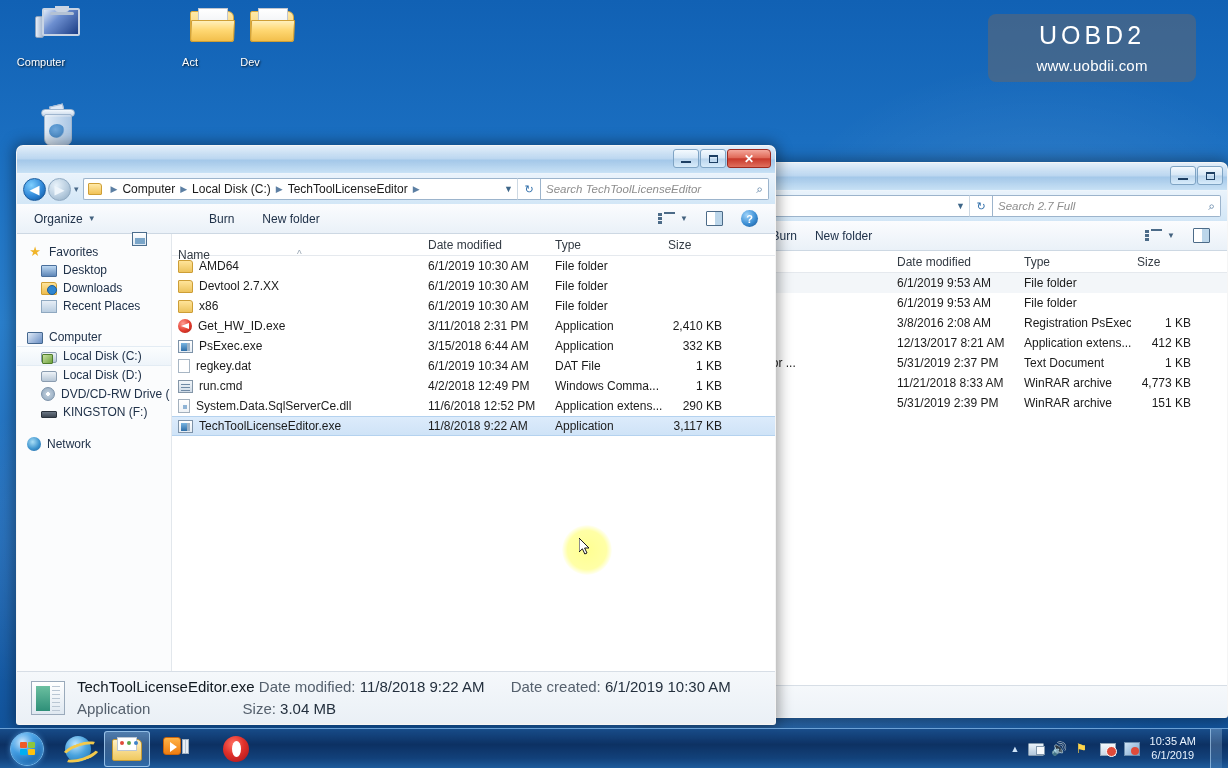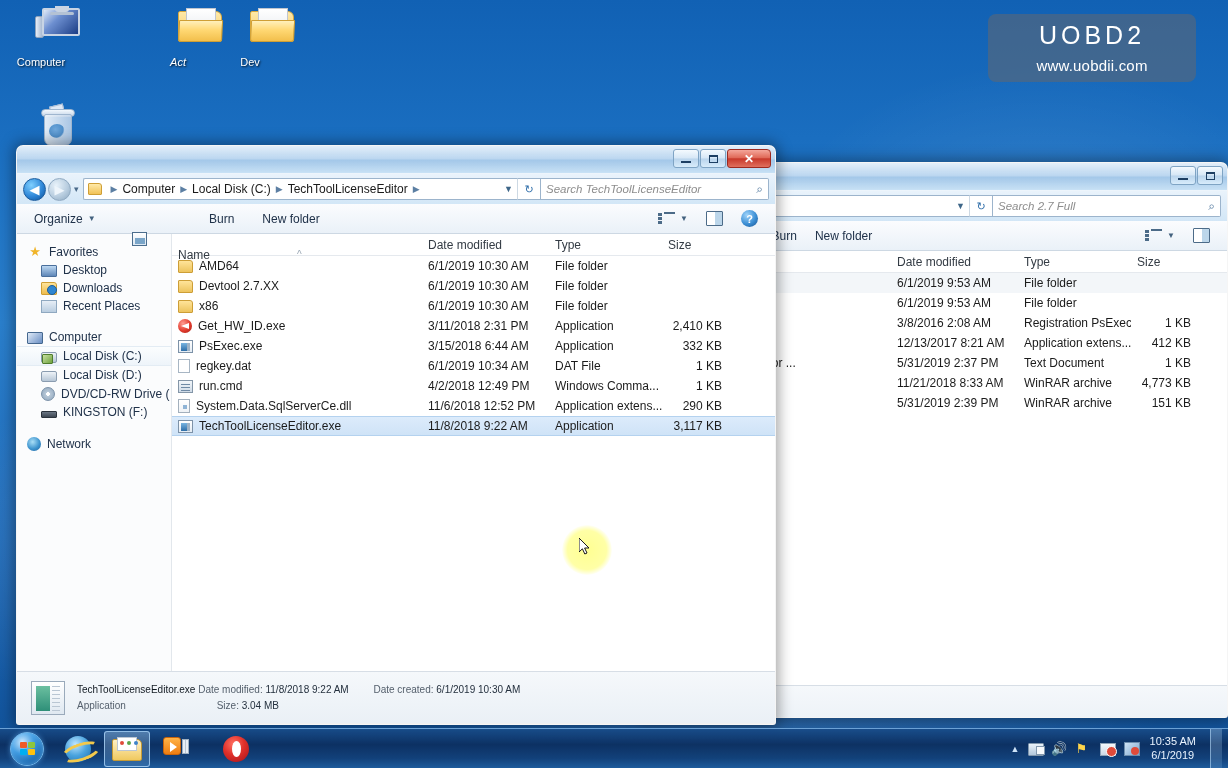--- a/index.html
+++ b/index.html
@@ -289,21 +289,21 @@
   .fi-cmd { background: linear-gradient(180deg,#f2f6fa,#cfdbe7); border:1px solid #8496a8; height:13px;}
   .fi-cmd::after{content:"";position:absolute;left:2px;top:3px;width:9px;height:7px;background:repeating-linear-gradient(180deg,#6f8aa5 0 1px,transparent 1px 3px);}
   .fi-dll { background: linear-gradient(180deg,#ffffff,#eef2f6); border:1px solid #a3b0bd; height:14px; width:12px;}
   .fi-dll::after{content:"";position:absolute;left:2px;top:3px;width:8px;height:8px;background:radial-gradient(circle at 50% 50%,#8fb4d6 0 40%,transparent 42%);}
 
   
   .details {
     height: 52px; border-top: 1px solid #d7dee6;
     background: linear-gradient(180deg,#f5f8fb 0%, #eaf0f6 100%);
     display: flex; align-items: center; padding: 0 14px; gap: 12px;
-    font-size: 10px; color: #24303e;
+    font-size: 15px; color: #24303e;
   }
   .det-icon {
     width: 34px; height: 34px; border: 1px solid #9aaabb;
     background: linear-gradient(180deg,#ffffff,#dfe8f1); position: relative; flex: none;
   }
   .det-icon::after{content:"";position:absolute;left:4px;top:4px;width:14px;height:25px;background:linear-gradient(180deg,#6bbfa0,#2e8f78);}
   .det-icon::before{content:"";position:absolute;right:4px;top:4px;width:8px;height:25px;background:repeating-linear-gradient(180deg,#b9c6d3 0 1px,transparent 1px 4px);}
   .det-lines .l1 { margin-bottom: 5px; }
   .det-lines .l1 b { font-weight: normal; color: #101820; }
   .dim { color: #55606d; }
@@ -413,21 +413,21 @@
 <div class="wall-glow" style="left:760px;top:60px;width:560px;height:420px;"></div>
 <div class="wall-glow" style="left:420px;top:560px;width:760px;height:260px;"></div>
 
 <div class="desk-icon" style="left:4px;top:8px;">
   <span class="glyph">
     <span class="monitor"><span class="tower"></span><span class="screen"></span><span class="stand"></span><span class="base"></span></span>
   </span>
   <span>Computer</span>
 </div>
 
-<div class="desk-icon" style="left:141px;top:8px;font-style:italic;">
+<div class="desk-icon" style="left:153px;top:8px;">
   <span class="glyph">
     <span class="folder"><span class="back"></span><span class="paper"></span><span class="front"></span></span>
   </span>
   <span>Act</span>
 </div>
 
 <div class="desk-icon" style="left:213px;top:8px;">
   <span class="glyph">
     <span class="folder"><span class="back"></span><span class="paper"></span><span class="front"></span></span>
   </span>

